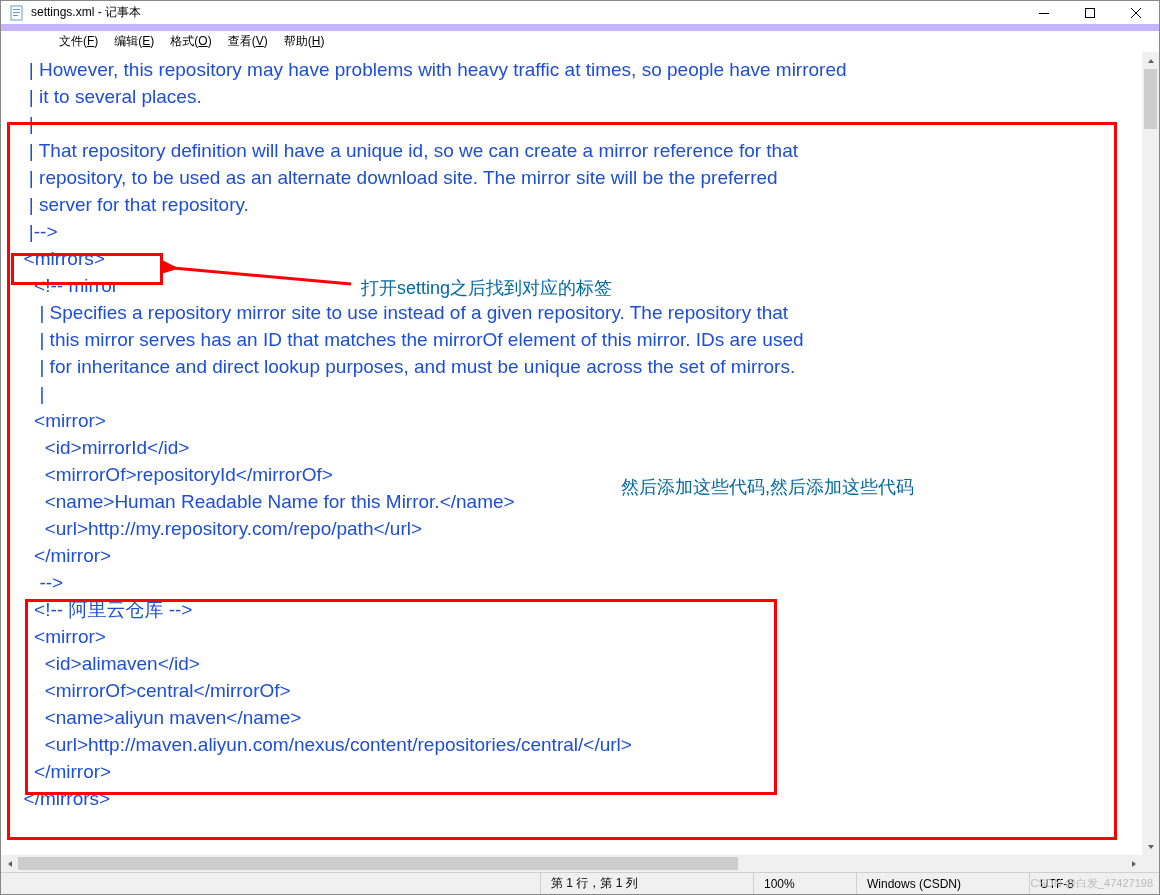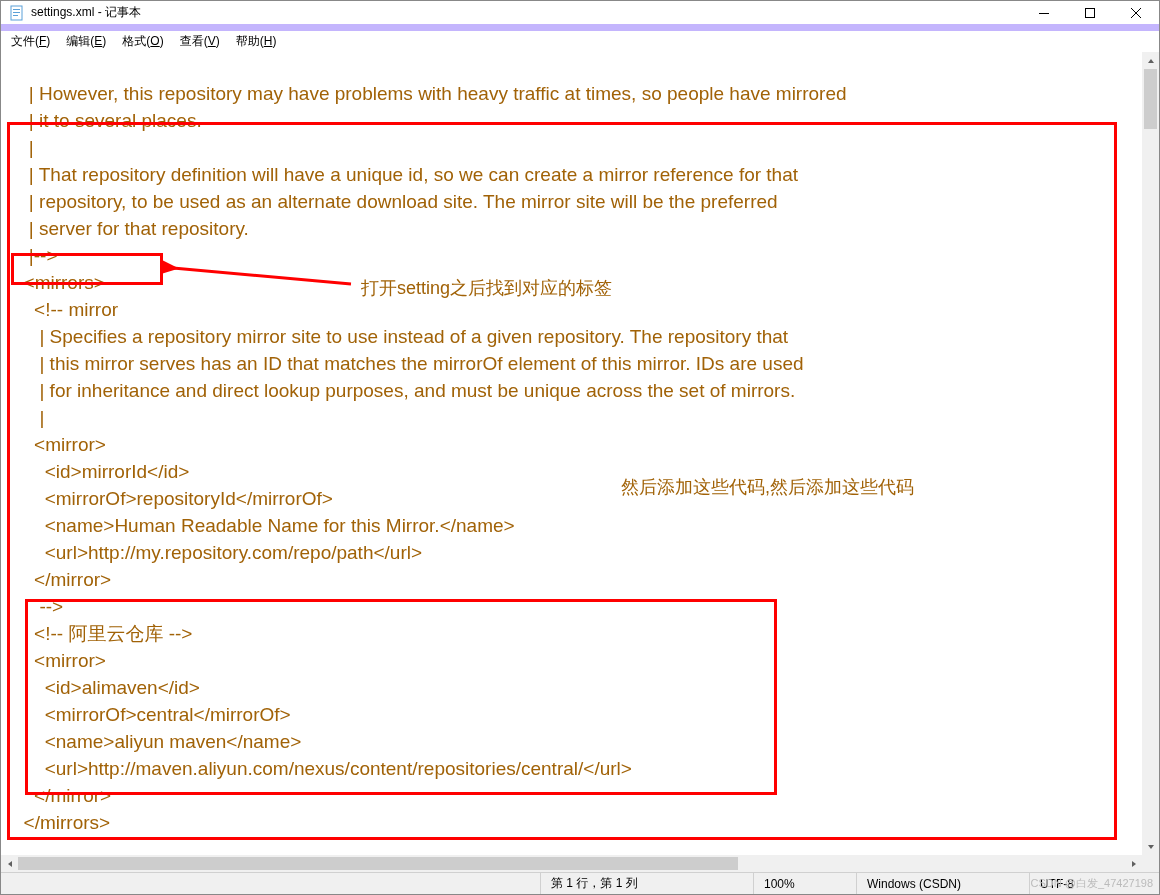--- a/index.html
+++ b/index.html
@@ -35,42 +35,42 @@
   .win-btn svg { width:10px; height:10px; }
   
   .menubar {
     height:21px;
     display:flex;
     align-items:center;
     padding:0 2px;
     font-size:12px;
     color:#000;
     gap:0;
+    margin-left:48px;
   }
   .menu-item {
     padding:2px 8px;
   }
   .menu-item u { text-decoration:underline; }
   
   .editor-wrap {
     position:absolute;
     top:51px; left:0; right:0; bottom:22px;
     background:#fff;
   }
   .editor-content {
     position:absolute;
     top:0; left:0; right:17px; bottom:17px;
     padding:4px 4px 4px 12px;
     font-family: "Microsoft YaHei", "Segoe UI", sans-serif;
     font-size:19px;
     line-height:27px;
-    color:#a16207;
+    color:#1d4ed8;
     white-space:pre;
     overflow:hidden;
-    margin-top:24px;
   }
   .scrollbar-v {
     position:absolute; top:0; right:0; bottom:17px; width:17px;
     background:#f0f0f0;
   }
   .scrollbar-v .sb-btn {
     position:absolute; left:0; width:17px; height:17px;
     display:flex; align-items:center; justify-content:center;
     background:#f0f0f0;
   }
@@ -124,21 +124,21 @@
     pointer-events:none;
   }
   
   .redbox {
     position:absolute;
     border:3px solid #ff0000;
     pointer-events:none;
   }
   .redtext {
     position:absolute;
-    color:#a16207;
+    color:#0369a1;
     font-size:18px;
     font-family:"Microsoft YaHei","SimSun",sans-serif;
     pointer-events:none;
     white-space:nowrap;
   }
   .arrow-svg {
     position:absolute;
     pointer-events:none;
   }
 </style>

